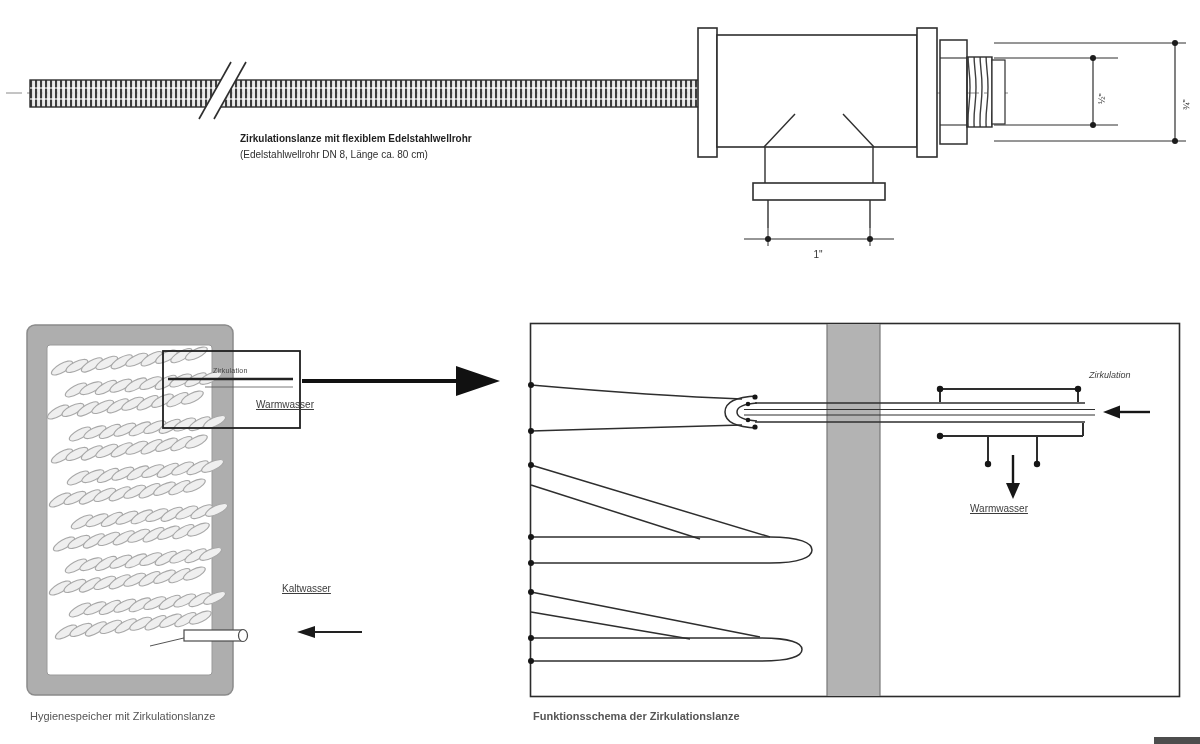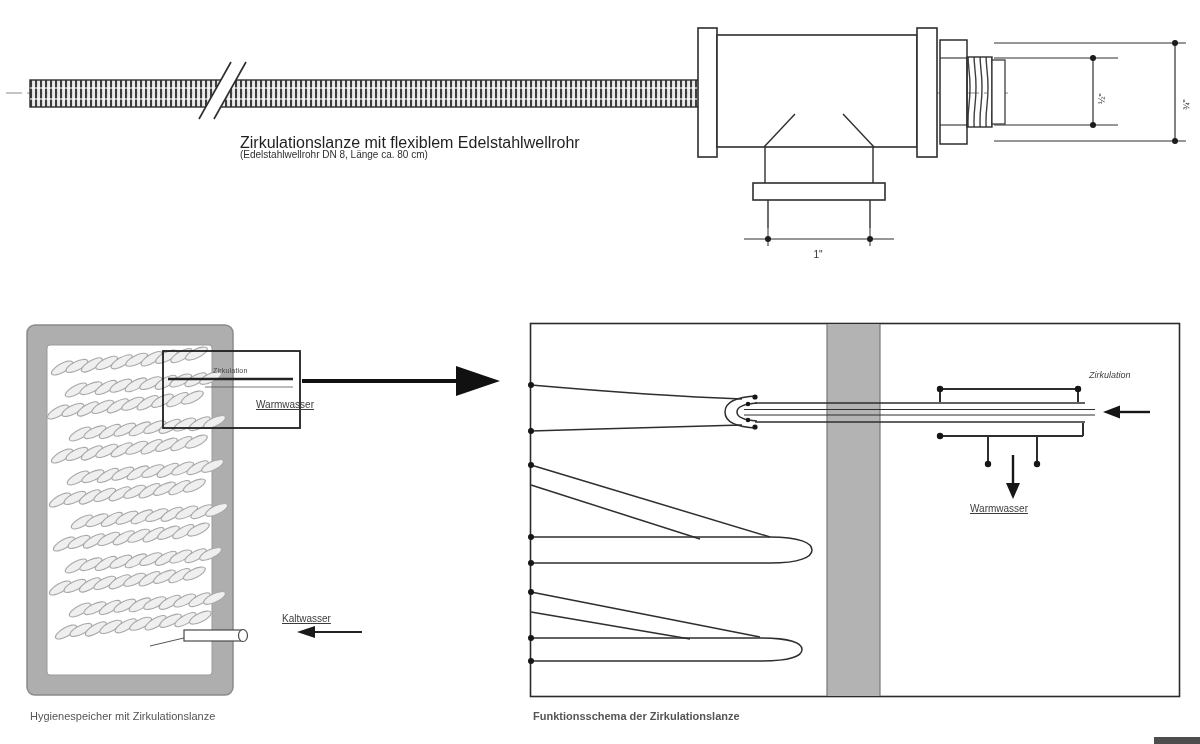--- a/index.html
+++ b/index.html
@@ -5,21 +5,21 @@
   html,body{margin:0;padding:0;background:#ffffff;}
   .canvas{
     position:relative;
     width:1200px;height:744px;
     background:#ffffff;
     font-family:"Liberation Sans", sans-serif;
     overflow:hidden;
   }
   svg{position:absolute;left:0;top:0;}
   .label{position:absolute;color:#3a3a3a;white-space:nowrap;line-height:1.25;}
-  .title{font-weight:normal;font-size:16px;color:#1f1f1f;}
+  .title{font-weight:bold;font-size:10px;color:#1f1f1f;}
   .subtitle{font-size:10px;color:#2e2e2e;}
   .caption{font-size:11px;color:#555;}
   .dim{font-size:10px;color:#333;}
   .dim-rot{font-size:9px;color:#333;transform:rotate(-90deg);transform-origin:0 0;}
   .small-label{font-size:10px;color:#3c3c3c;text-decoration:underline;}
   .tiny-label{font-size:7px;color:#444;letter-spacing:.2px;}
   .schema-circ{font-size:9px;color:#3c3c3c;font-style:italic;}
 </style>
 </head>
 <body>
@@ -236,21 +236,21 @@
 <div class="label dim" style="left:800px;top:249px;width:36px;text-align:center;">1"</div>
 
 <div class="label dim-rot" style="left:1097px;top:104px;">½"</div>
 
 <div class="label dim-rot" style="left:1181px;top:110px;">¾"</div>
 
 <div class="label tiny-label" style="left:213px;top:367px;">Zirkulation</div>
 
 <div class="label small-label" style="left:256px;top:399px;">Warmwasser</div>
 
-<div class="label small-label" style="left:282px;top:613px;">Kaltwasser</div>
+<div class="label small-label" style="left:282px;top:583px;">Kaltwasser</div>
 
 <div class="label caption" style="left:30px;top:710px;">Hygienespeicher mit Zirkulationslanze</div>
 
 <div class="label schema-circ" style="left:1089px;top:370px;">Zirkulation</div>
 
 <div class="label small-label" style="left:970px;top:503px;">Warmwasser</div>
 
 <div class="label caption" style="left:533px;top:710px;font-weight:bold;">Funktionsschema der Zirkulationslanze</div>
 
 </div>

